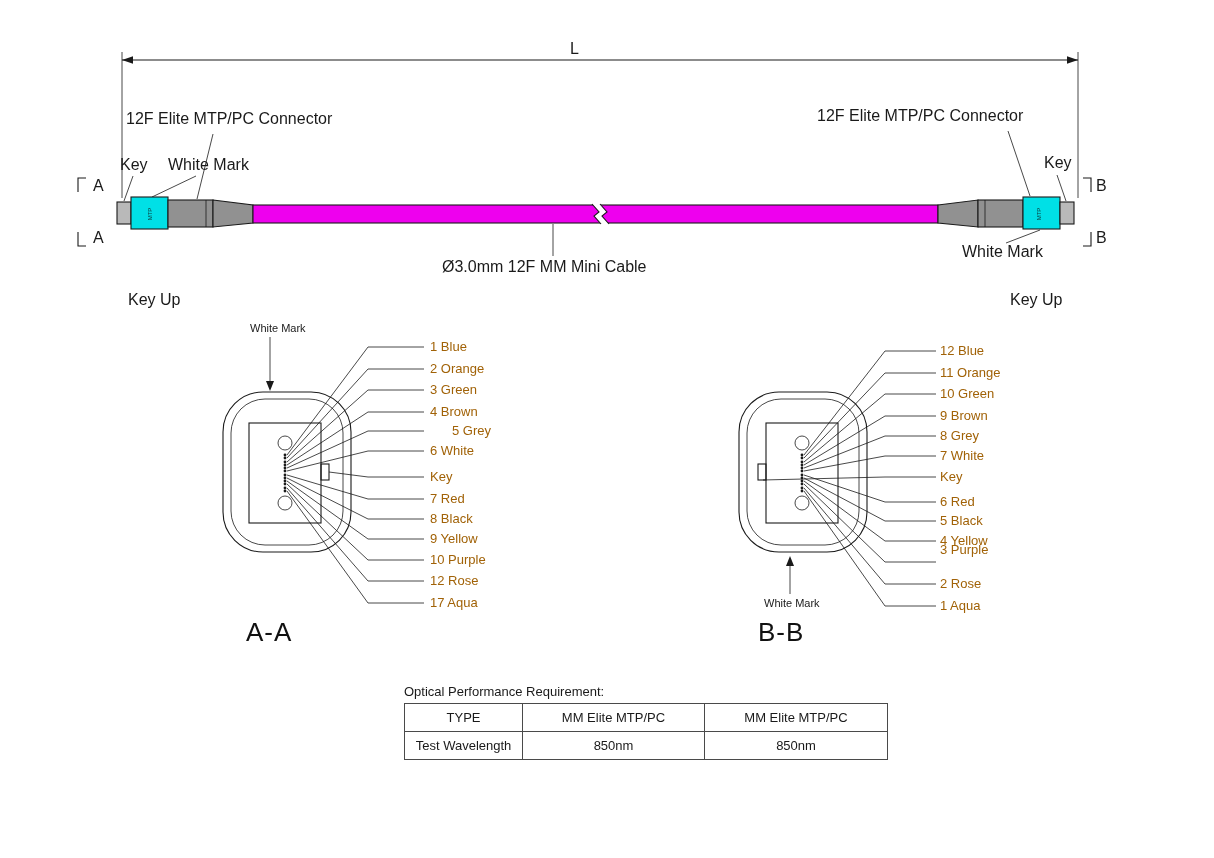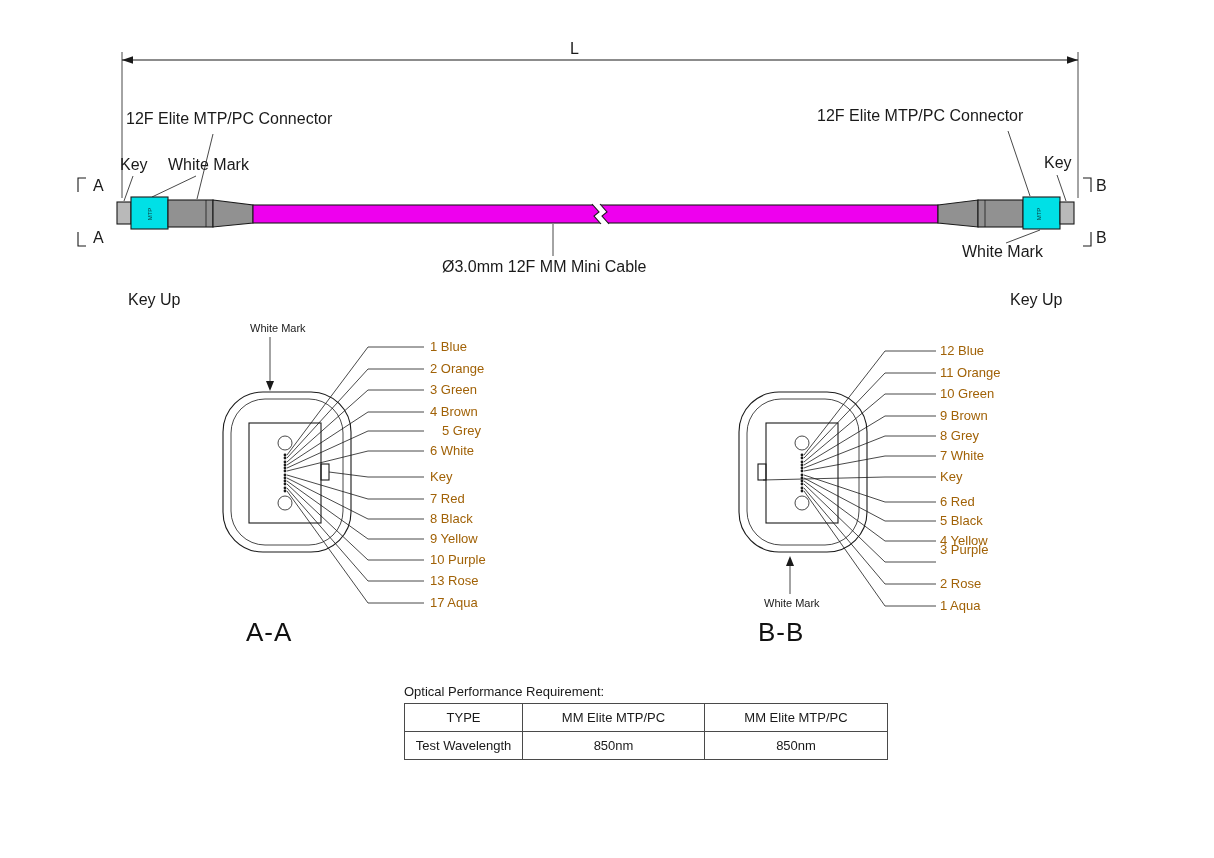--- a/index.html
+++ b/index.html
@@ -189,28 +189,28 @@
   <div class="lbl" style="left:442px;top:258px">Ø3.0mm 12F MM Mini Cable</div>
   <div class="lbl" style="left:128px;top:291px">Key Up</div>
   <div class="lbl" style="left:1010px;top:291px">Key Up</div>
 
   <div class="lbl sm" style="left:250px;top:322px">White Mark</div>
   <div class="title" style="left:246px;top:617px">A-A</div>
   <div class="pin" style="left:430px;top:339px">1 Blue</div>
   <div class="pin" style="left:430px;top:361px">2 Orange</div>
   <div class="pin" style="left:430px;top:382px">3 Green</div>
   <div class="pin" style="left:430px;top:404px">4 Brown</div>
-  <div class="pin" style="left:442px;top:423px">5 Grey</div>
+  <div class="pin" style="left:452px;top:423px">5 Grey</div>
   <div class="pin" style="left:430px;top:443px">6 White</div>
   <div class="pin" style="left:430px;top:469px">Key</div>
   <div class="pin" style="left:430px;top:491px">7 Red</div>
   <div class="pin" style="left:430px;top:511px">8 Black</div>
   <div class="pin" style="left:430px;top:531px">9 Yellow</div>
   <div class="pin" style="left:430px;top:552px">10 Purple</div>
-  <div class="pin" style="left:430px;top:573px">13 Rose</div>
+  <div class="pin" style="left:430px;top:573px">12 Rose</div>
   <div class="pin" style="left:430px;top:595px">17 Aqua</div>
 
   <div class="lbl sm" style="left:764px;top:597px">White Mark</div>
   <div class="title" style="left:758px;top:617px">B-B</div>
   <div class="pin" style="left:940px;top:343px">12 Blue</div>
   <div class="pin" style="left:940px;top:365px">11 Orange</div>
   <div class="pin" style="left:940px;top:386px">10 Green</div>
   <div class="pin" style="left:940px;top:408px">9 Brown</div>
   <div class="pin" style="left:940px;top:428px">8 Grey</div>
   <div class="pin" style="left:940px;top:448px">7 White</div>

